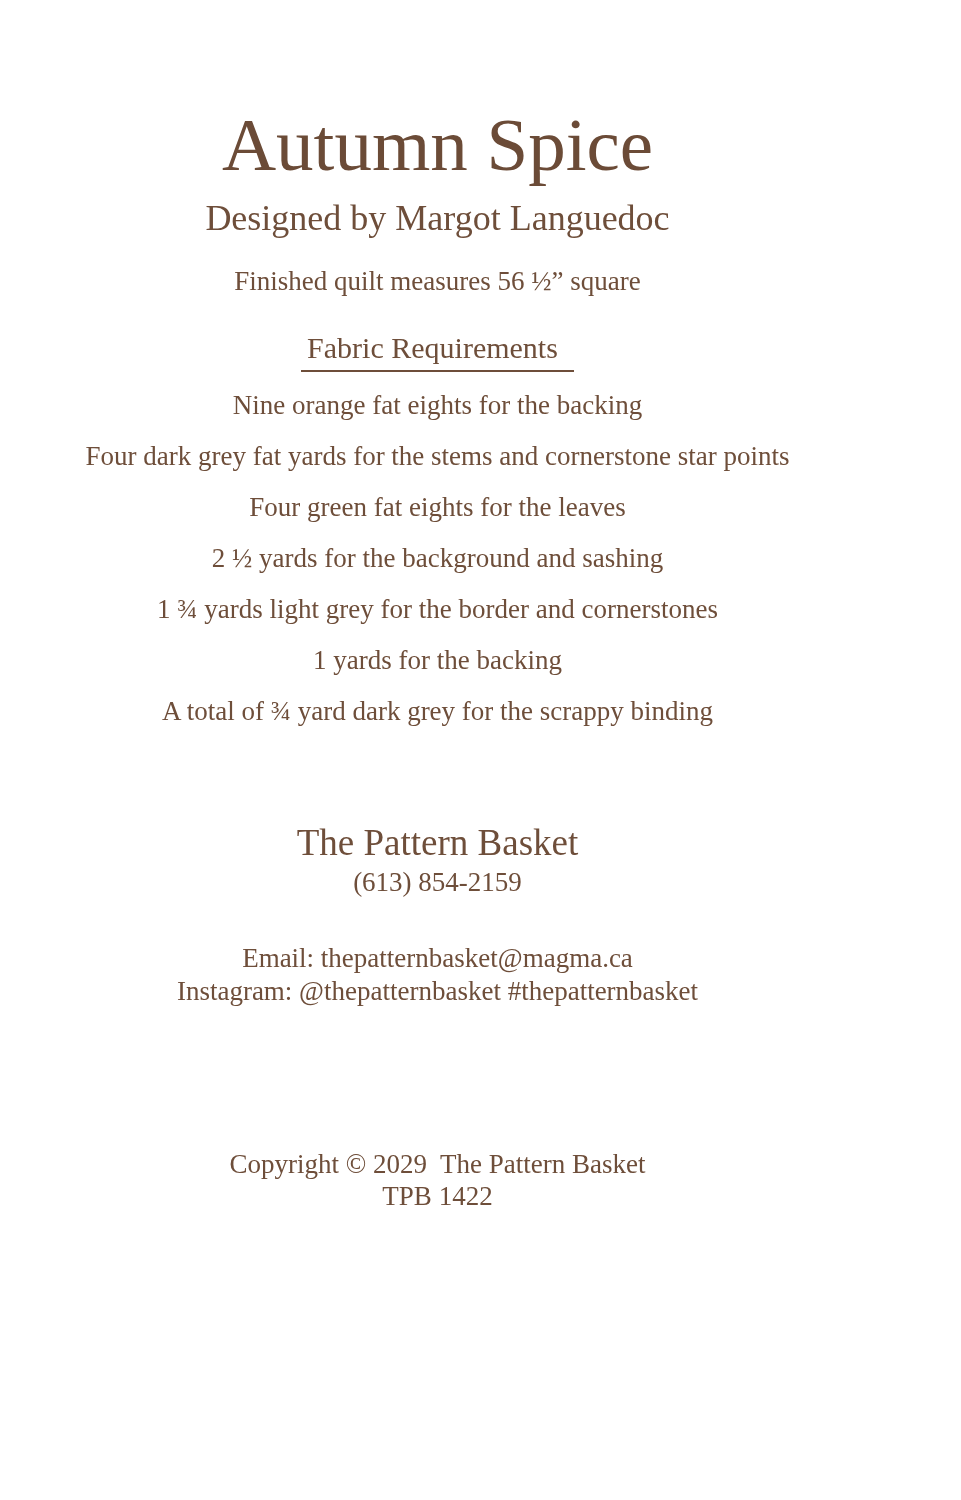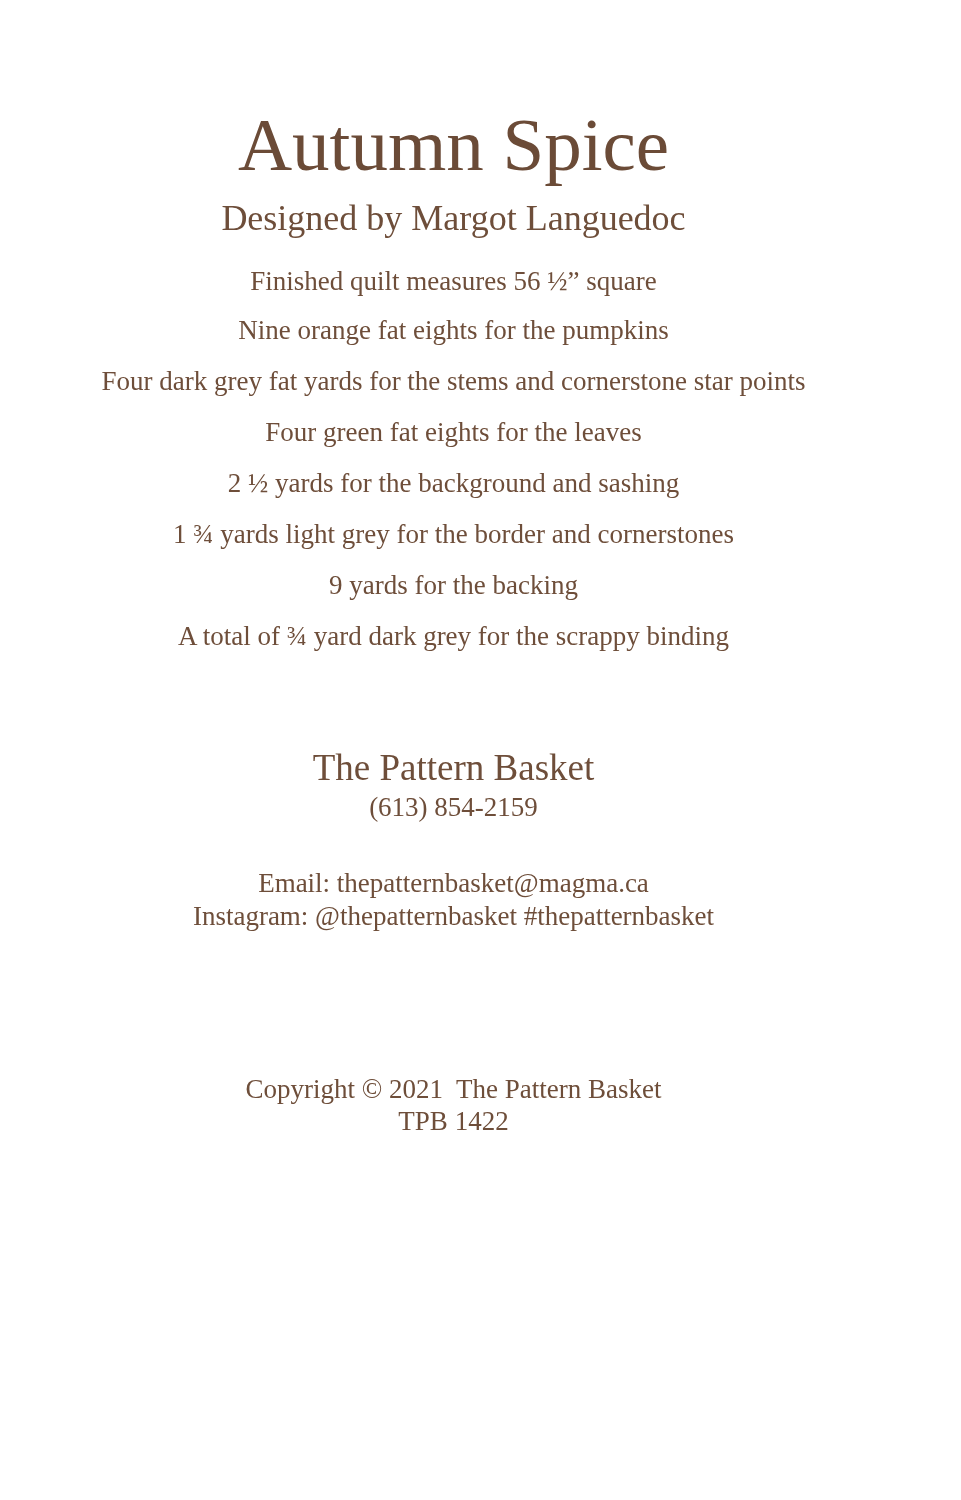--- a/index.html
+++ b/index.html
@@ -12,21 +12,20 @@
     height: 1500px;
     overflow: hidden;
   }
   .page {
     width: 875px;
     height: 1500px;
     box-sizing: border-box;
     text-align: center;
     color: #6e4e3a;
     font-family: "Liberation Serif", "DejaVu Serif", serif;
-    margin-left: 16px;
   }
   .title {
     margin: 0;
     padding-top: 106px;
     font-size: 75px;
     line-height: 1.05;
     font-weight: normal;
     color: #69493690;
     color: #6b4b37;
   }
@@ -79,38 +78,41 @@
 <body>
 
 <div class="page">
 
   <h1 class="title">Autumn Spice</h1>
 
   <div class="byline">Designed by Margot Languedoc</div>
 
   <div class="sizeline">Finished quilt measures 56 ½” square</div>
 
+  <div class="section-heading">
+    <span class="underlined">Fabric Requirements</span>
+  </div>
 
   <div class="req-list">
-    <div class="req">Nine orange fat eights for the pumpkins</div>
+    <div class="req">Nine orange fat eights for the backing</div>
     <div class="req">Four dark grey fat yards for the stems and cornerstone star points</div>
     <div class="req">Four green fat eights for the leaves</div>
     <div class="req">2 ½ yards for the background and sashing</div>
     <div class="req">1 ¾ yards light grey for the border and cornerstones</div>
-    <div class="req">9 yards for the backing</div>
+    <div class="req">1 yards for the backing</div>
     <div class="req">A total of ¾ yard dark grey for the scrappy binding</div>
   </div>
 
   <div class="company-name">The Pattern Basket</div>
 
   <div class="phone">(613) 854-2159</div>
 
   <div class="contact">
     <div>Email: thepatternbasket@magma.ca</div>
     <div>Instagram: @thepatternbasket #thepatternbasket</div>
   </div>
 
   <div class="footer">
-    <div class="prewrap">Copyright © 2021  The Pattern Basket</div>
+    <div class="prewrap">Copyright © 2029  The Pattern Basket</div>
     <div>TPB 1422</div>
   </div>
 
 </div>
 
 </body></html>

